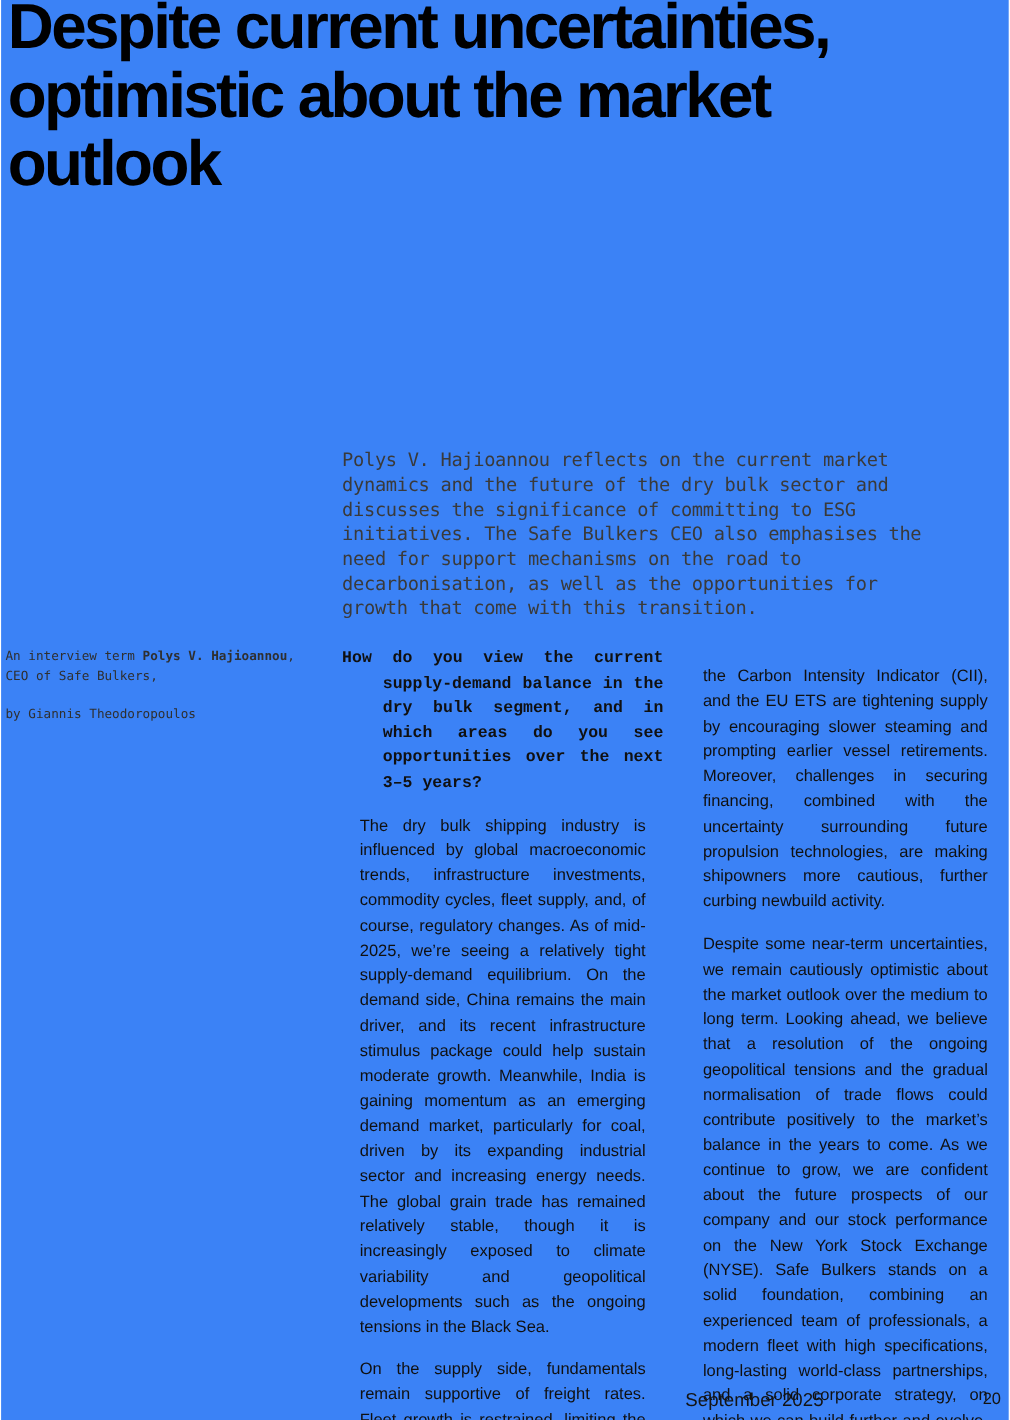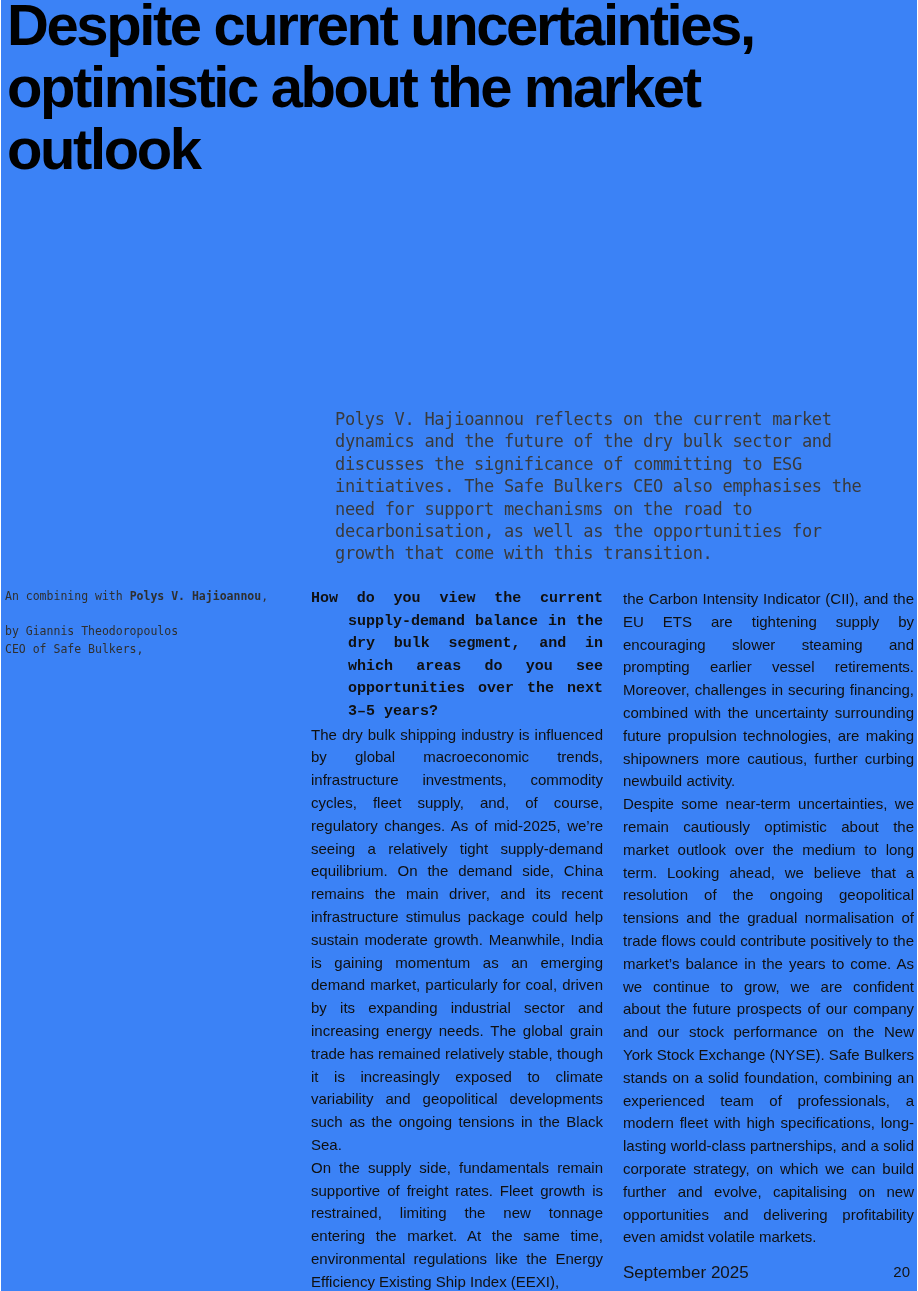--- a/index.html
+++ b/index.html
@@ -31,21 +31,20 @@
   .lead {
     position: absolute;
     left: 310px;
     top: 408px;
     width: 556px;
     font-family: "DejaVu Sans Mono", monospace;
     font-size: 17px;
     line-height: 22.4px;
     letter-spacing: -0.3px;
     color: #3a3a3a;
-    margin-left: 24px;
   }
   .byline {
     position: absolute;
     left: 4px;
     top: 587px;
     width: 285px;
     font-family: "DejaVu Sans Mono", monospace;
     font-size: 11.5px;
     line-height: 18px;
     color: #2f2f2f;
@@ -65,21 +64,21 @@
   }
   .col1 { left: 310px; }
   .col2 { left: 622px; width: 291px; }
   .question {
     font-weight: 700;
     padding-left: 37px;
     text-indent: -37px;
     line-height: 22.6px;
     font-family: Liberation Mono, monospace;
   }
-  .para { margin: 0; }
+  .para { margin: 16px; }
   .footer-date {
     position: absolute;
     left: 622px;
     top: 1263px;
     font-size: 17px;
     color: #141414;
   }
   .footer-page {
     position: absolute;
     right: 7px;
@@ -95,23 +94,23 @@
 
   <h1 class="headline">
     <span class="hl">Despite current uncertainties,</span>
     <span class="hl">optimistic about the market</span>
     <span class="hl">outlook</span>
   </h1>
 
   <p class="lead">Polys V. Hajioannou reflects on the current market dynamics and the future of the dry bulk sector and discusses the significance of committing to ESG initiatives. The Safe Bulkers CEO also emphasises the need for support mechanisms on the road to decarbonisation, as well as the opportunities for growth that come with this transition.</p>
 
   <div class="byline">
-    <div class="byline-line"><span>An combining with </span><span class="bold">Polys V. Hajioannou</span><span>,</span></div>
+    <div class="byline-line"><span>An interview term </span><span class="bold">Polys V. Hajioannou</span><span>,</span></div>
+    <div class="byline-line">CEO of Safe Bulkers,</div>
     <div class="byline-line byline-author">by Giannis Theodoropoulos</div>
-    <div class="byline-line">CEO of Safe Bulkers,</div>
   </div>
 
   <div class="col col1">
     <p class="question">How do you view the current supply-demand balance in the dry bulk segment, and in which areas do you see opportunities over the next 3–5 years?</p>
     <p class="para">The dry bulk shipping industry is influenced by global macroeconomic trends, infrastructure investments, commodity cycles, fleet supply, and, of course, regulatory changes. As of mid-2025, we’re seeing a relatively tight supply-demand equilibrium. On the demand side, China remains the main driver, and its recent infrastructure stimulus package could help sustain moderate growth. Meanwhile, India is gaining momentum as an emerging demand market, particularly for coal, driven by its expanding industrial sector and increasing energy needs. The global grain trade has remained relatively stable, though it is increasingly exposed to climate variability and geopolitical developments such as the ongoing tensions in the Black Sea.</p>
     <p class="para">On the supply side, fundamentals remain supportive of freight rates. Fleet growth is restrained, limiting the new tonnage entering the market. At the same time, environmental regulations like the Energy Efficiency Existing Ship Index (EEXI),</p>
   </div>
 
   <div class="col col2">
     <p class="para">the Carbon Intensity Indicator (CII), and the EU ETS are tightening supply by encouraging slower steaming and prompting earlier vessel retirements. Moreover, challenges in securing financing, combined with the uncertainty surrounding future propulsion technologies, are making shipowners more cautious, further curbing newbuild activity.</p>

